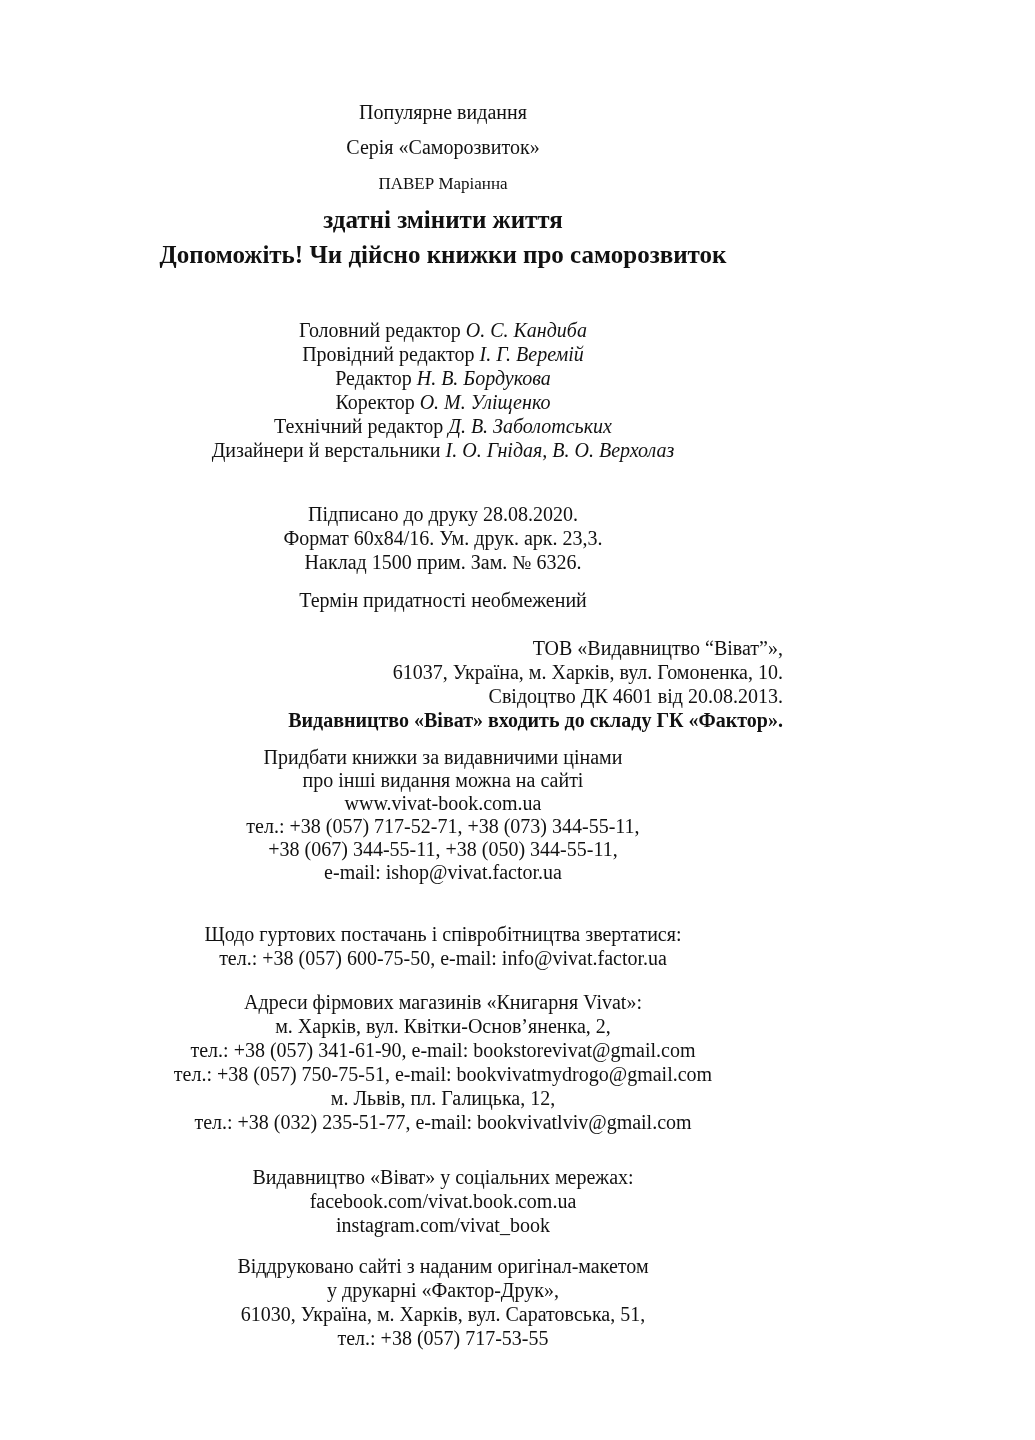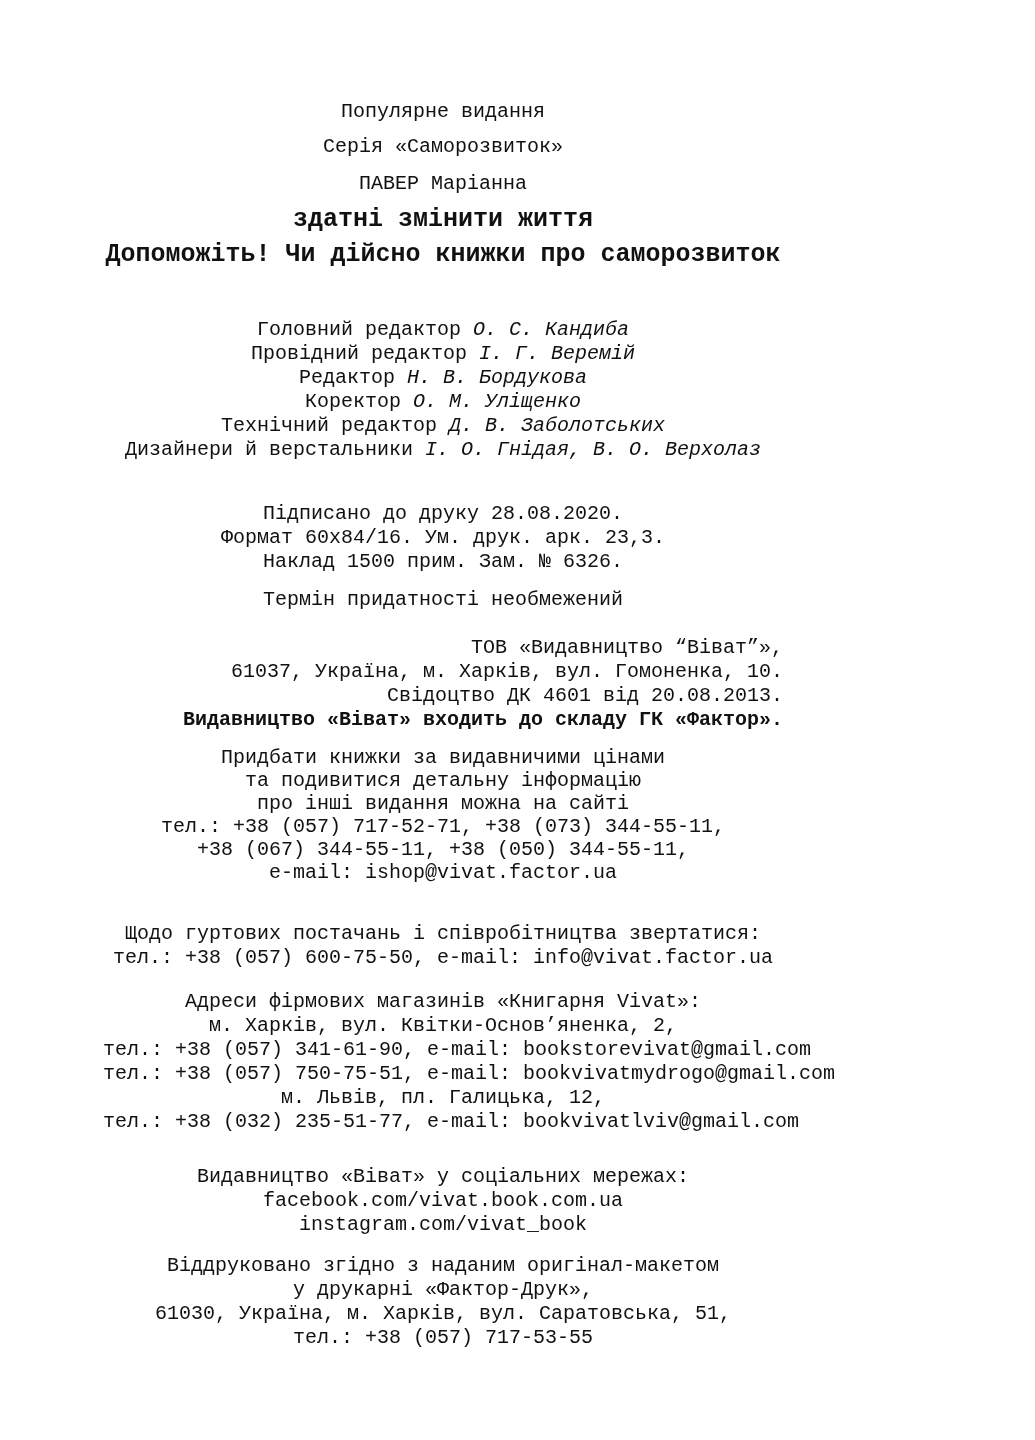--- a/index.html
+++ b/index.html
@@ -3,37 +3,37 @@
 <meta charset="utf-8">
 <style>
   * { margin: 0; padding: 0; box-sizing: border-box; }
   html, body { background: #ffffff; }
   .page {
     position: relative;
     width: 1035px;
     height: 1440px;
     background: #ffffff;
     color: #111111;
-    font-family: Liberation Mono, monospace;
+    font-family: Liberation Serif, serif;
     font-size: 20px;
     line-height: 24px;
     overflow: hidden;
   }
   .col {
     position: absolute;
     left: 103px;
     top: 0;
     width: 680px;
     height: 100%;
     text-align: center;
   }
   .sec { position: absolute; left: 0; width: 100%; }
   .sec-edition   { top: 100px; }
   .sec-series    { top: 135px; }
-  .sec-author    { top: 168px; font-size: 20px; line-height: 32px; }
+  .sec-author    { top: 168px; font-size: 17px; line-height: 32px; }
   .sec-title     { top: 202px; font-size: 25px; line-height: 35px; font-weight: bold; }
   .sec-staff     { top: 306px; margin-top: 12px; }
   .sec-printinfo { top: 502px; }
   .sec-shelf     { top: 588px; }
   .sec-publisher { top: 636px; text-align: right; }
   .sec-purchase  { top: 746px; line-height: 23px; }
   .sec-wholesale { top: 922px; }
   .sec-stores    { top: 990px; }
   .sec-social    { top: 1165px; }
   .sec-printer   { top: 1254px; }
@@ -95,22 +95,22 @@
 
     <div class="sec sec-publisher">
       <div class="line">ТОВ «Видавництво “Віват”»,</div>
       <div class="line">61037, Україна, м. Харків, вул. Гомоненка, 10.</div>
       <div class="line">Свідоцтво ДК 4601 від 20.08.2013.</div>
       <div class="line bold">Видавництво «Віват» входить до складу ГК «Фактор».</div>
     </div>
 
     <div class="sec sec-purchase">
       <div class="line">Придбати книжки за видавничими цінами</div>
-      <div class="line">та подивитися детальну інформацію</div>
       <div class="line">про інші видання можна на сайті</div>
+      <div class="line">www.vivat-book.com.ua</div>
       <div class="line">тел.: +38 (057) 717-52-71, +38 (073) 344-55-11,</div>
       <div class="line">+38 (067) 344-55-11, +38 (050) 344-55-11,</div>
       <div class="line">e-mail: ishop@vivat.factor.ua</div>
     </div>
 
     <div class="sec sec-wholesale">
       <div class="line">Щодо гуртових постачань і співробітництва звертатися:</div>
       <div class="line">тел.: +38 (057) 600-75-50, e-mail: info@vivat.factor.ua</div>
     </div>
 
@@ -123,20 +123,20 @@
       <div class="line">тел.: +38 (032) 235-51-77, e-mail: bookvivatlviv@gmail.com</div>
     </div>
 
     <div class="sec sec-social">
       <div class="line">Видавництво «Віват» у соціальних мережах:</div>
       <div class="line">facebook.com/vivat.book.com.ua</div>
       <div class="line">instagram.com/vivat_book</div>
     </div>
 
     <div class="sec sec-printer">
-      <div class="line">Віддруковано згідно з наданим оригінал-макетом</div>
+      <div class="line">Віддруковано сайті з наданим оригінал-макетом</div>
       <div class="line">у друкарні «Фактор-Друк»,</div>
       <div class="line">61030, Україна, м. Харків, вул. Саратовська, 51,</div>
       <div class="line">тел.: +38 (057) 717-53-55</div>
     </div>
 
   </div>
 </div>
 
 </body></html>

